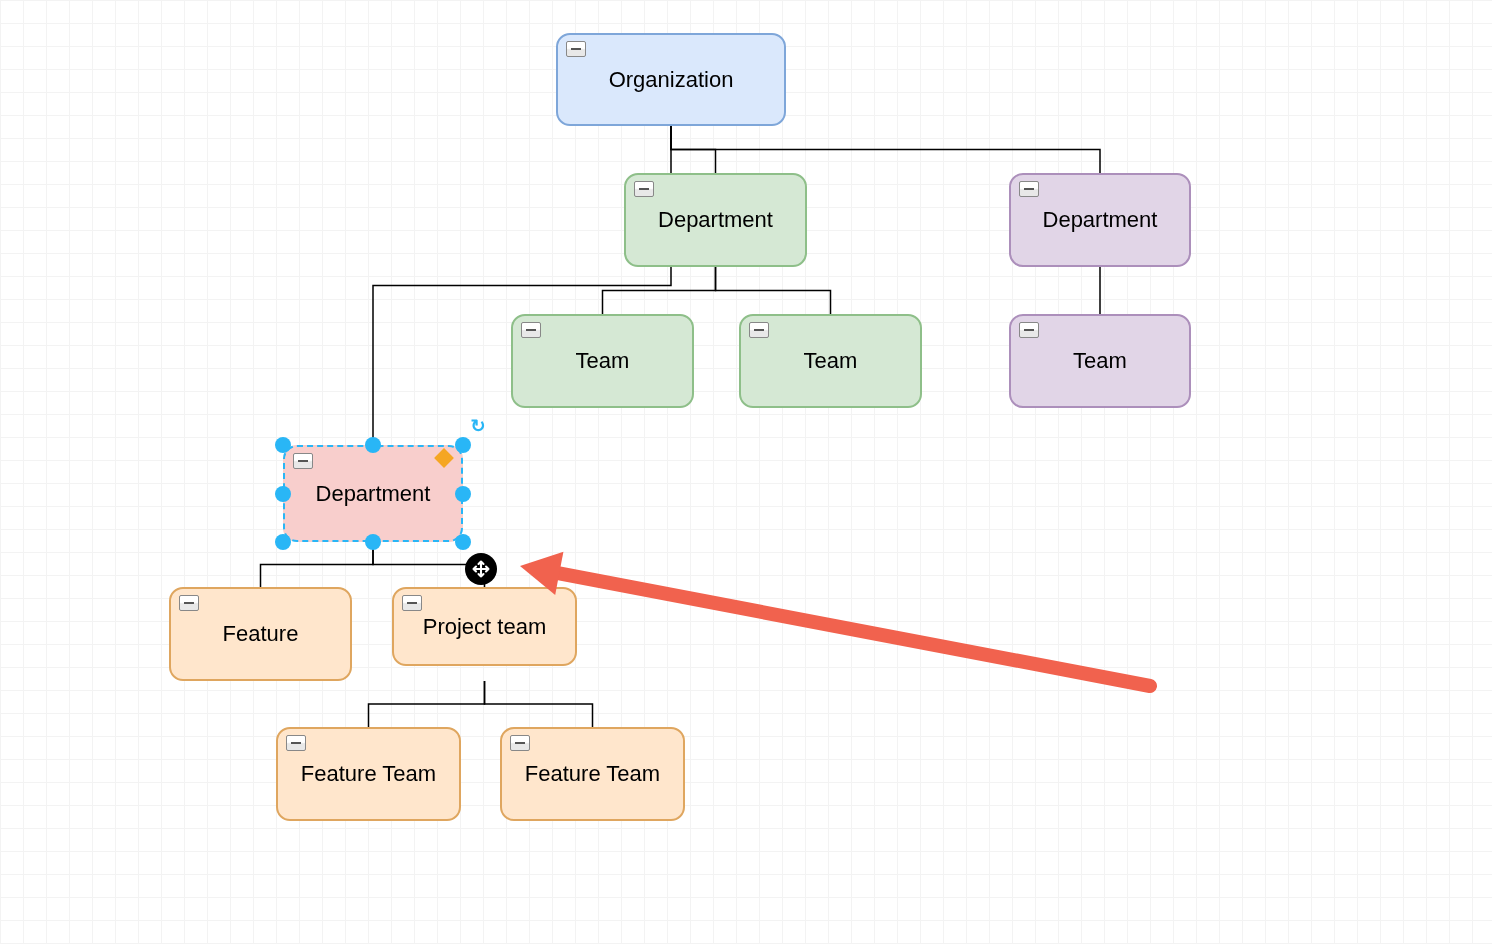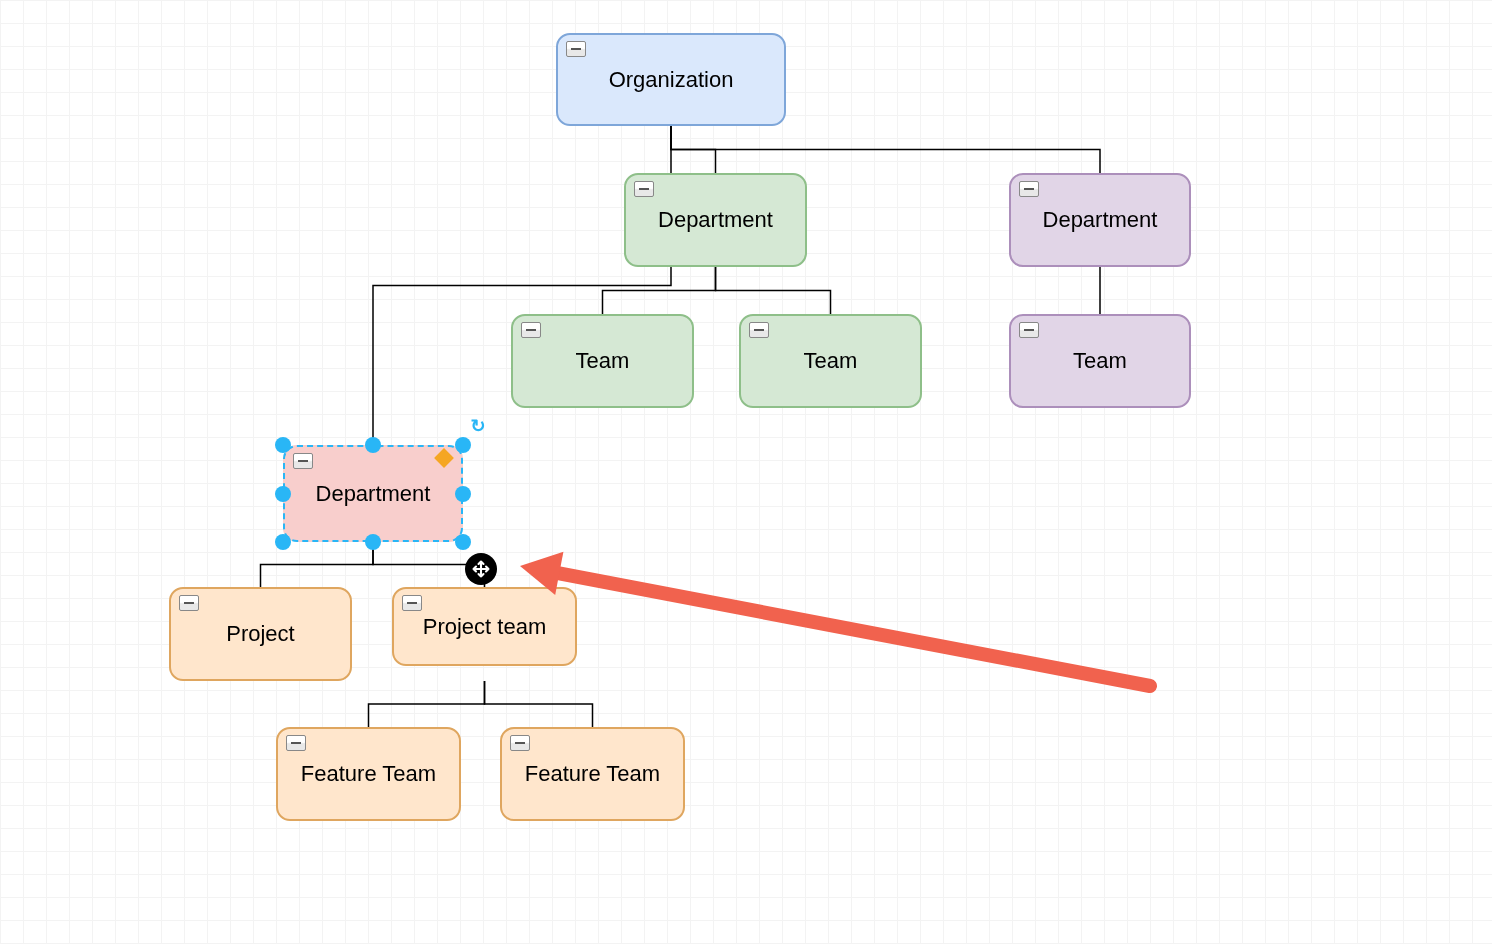--- a/index.html
+++ b/index.html
@@ -70,21 +70,21 @@
     <span>Team</span>
   </div>
 
   <div id="n-dept_pink" class="node" style="left: 283px; top: 445px; width: 180px; height: 97px; background: rgb(248, 206, 204); border: 2px dashed rgb(41, 182, 246);">
     <span class="collapse-badge"></span>
     <span>Department</span>
   </div>
 
   <div id="n-division" class="node" style="left: 169px; top: 587px; width: 183px; height: 94px; background: rgb(255, 230, 204); border: 2px solid rgb(223, 166, 95);">
     <span class="collapse-badge"></span>
-    <span>Project</span>
+    <span>Feature</span>
   </div>
 
   <div id="n-projteam" class="node" style="left: 392px; top: 587px; width: 185px; height: 79px; background: rgb(255, 230, 204); border: 2px solid rgb(223, 166, 95);">
     <span class="collapse-badge"></span>
     <span>Project team</span>
   </div>
 
   <div id="n-feat1" class="node" style="left: 276px; top: 727px; width: 185px; height: 94px; background: rgb(255, 230, 204); border: 2px solid rgb(223, 166, 95);">
     <span class="collapse-badge"></span>
     <span>Feature Team</span>

